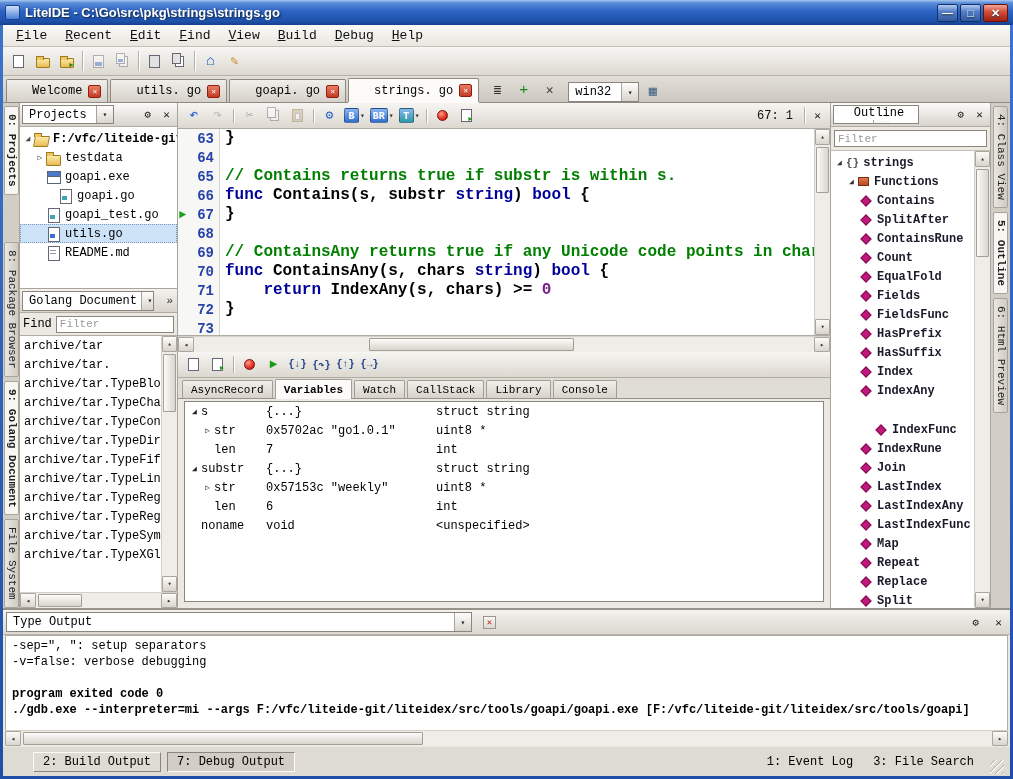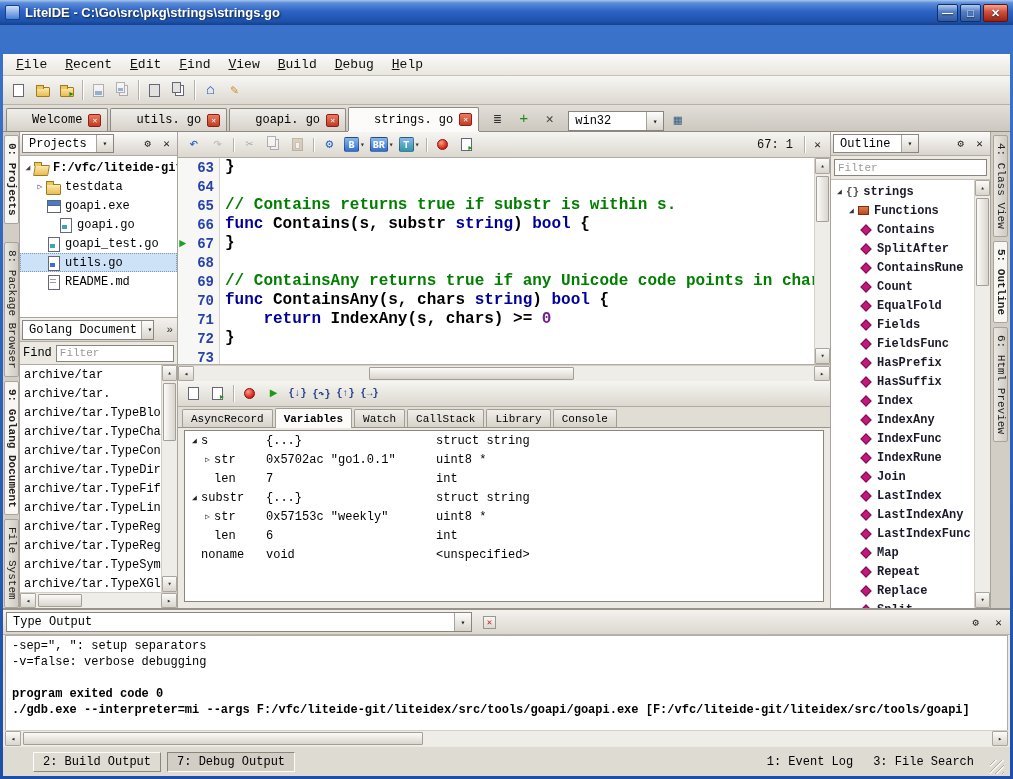--- a/index.html
+++ b/index.html
@@ -13,21 +13,21 @@
   .titlebar{height:25px;margin:0 -3px;display:flex;align-items:center;gap:5px;padding:0 5px;
     background:linear-gradient(180deg,#a7c6ef 0%,#5b8cd8 12%,#2d63c4 45%,#1d51ab 85%,#16418c 100%);}
   .app-icon{width:15px;height:15px;background:linear-gradient(#cfe0f8,#4a80d8);border:1px solid #16418c;border-radius:2px;flex:0 0 15px;}
   .title-text{color:#fff;font:bold 13px "Liberation Sans",sans-serif;text-shadow:1px 1px 2px #123;flex:1;white-space:nowrap;overflow:hidden;}
   .win-btns{display:flex;gap:2px;}
   .wbtn{width:21px;height:18px;border:1px solid #10306a;border-radius:2px;color:#fff;text-align:center;
     font:bold 11px/16px "Liberation Sans",sans-serif;background:linear-gradient(#b8cdf0,#5580c8 40%,#31599e);text-shadow:0 1px 1px #123;}
   .wbtn.close{width:25px;background:linear-gradient(#f0a898,#d4523e 40%,#9c2012);border-color:#6a1008;}
 
   
-  .menubar{height:22px;display:flex;align-items:center;padding:0 4px;background:linear-gradient(#fbfaf7,#e9e6df);border-bottom:1px solid #c6c2b9;font-size:13px;margin-top:29px;}
+  .menubar{height:22px;display:flex;align-items:center;padding:0 4px;background:linear-gradient(#fbfaf7,#e9e6df);border-bottom:1px solid #c6c2b9;font-size:13px;}
   .menu-item{padding:2px 9px;color:#111;}
   .toolbar{height:29px;display:flex;align-items:center;gap:1px;padding:0 4px;background:linear-gradient(#f7f6f3,#ddd9d1);border-bottom:1px solid #b6b2a9;}
   .tbtn{min-width:23px;height:22px;display:flex;align-items:center;justify-content:center;border-radius:2px;}
   .tbtn.dis{opacity:.45;}
   .tsep{width:1px;align-self:stretch;margin:4px 3px;background:#b4b0a8;box-shadow:1px 0 0 #fff;}
   .glyph{font-size:13px;line-height:1;color:#333;}
   .glyph.g15{font-size:15px;} .glyph.g13{font-size:13px;} .glyph.step{font:bold 10px "Liberation Mono",monospace;}
   .hbtn{width:17px;height:17px;display:flex;align-items:center;justify-content:center;font-size:11px;color:#222;}
 
   
@@ -50,21 +50,21 @@
 
   
   .tabbar{height:27px;display:flex;align-items:flex-end;gap:2px;padding:3px 3px 0;background:linear-gradient(#e2dfd8,#ccc8c0);border-bottom:1px solid #8e8a82;}
   .etab{display:flex;align-items:center;gap:6px;height:23px;padding:0 6px 0 25px;font-size:12px;border:1px solid #8e8a82;border-bottom:none;
     border-radius:2px 2px 0 0;background:linear-gradient(#f0eeea,#d6d2ca);}
   .etab.active{background:#fcfbf9;height:24px;box-shadow:0 1px 0 #fcfbf9;}
   .tclose{width:13px;height:13px;border:1px solid #8e2012;border-radius:2px;background:linear-gradient(#ea7c64,#c23b22);color:#fff;font-size:8px;line-height:11px;text-align:center;}
   .tab-extras{display:flex;align-items:center;gap:3px;height:23px;margin:0 5px;}
   .combo{border:1px solid #8a867e;background:#fff;height:20px;display:flex;align-items:center;justify-content:space-between;padding-left:6px;font-size:12px;white-space:nowrap;overflow:hidden;}
   .combo .dd{width:17px;height:18px;flex:0 0 17px;margin-left:4px;background:linear-gradient(#fdfdfc,#d8d4cc);border-left:1px solid #a8a49c;display:flex;align-items:center;justify-content:center;font-size:8px;color:#222;}
-  .envcombo{width:96px;}
+  .envcombo{width:71px;}
 
   
   .main{flex:1;display:flex;min-height:0;background:#ece9e2;}
   .lstrip,.rstrip{background:#d2cec6;display:flex;flex-direction:column;align-items:center;padding-top:3px;gap:4px;}
   .lstrip{width:17px;border-right:1px solid #a8a49c;}
   .rstrip{width:20px;border-left:1px solid #a8a49c;}
   .vtab{writing-mode:vertical-rl;font-size:11px;width:15px;padding:7px 0;text-align:center;color:#222;
     background:linear-gradient(90deg,#eae7e1,#cfcbc3);border:1px solid #a8a49c;border-radius:2px;}
   .vtab.active{background:#f8f6f2;font-weight:bold;}
   .vtab.push{margin-top:auto;}
@@ -140,21 +140,21 @@
   .vh{padding:1px 6px;border-right:1px solid #cac6be;display:flex;align-items:center;}
   .vh.c0{width:74px;} .vh.c1{width:170px;} .vh.c2{flex:1;border-right:none;}
   .vrow{display:flex;height:19px;align-items:center;font-size:12px;}
   .vcn{width:74px;flex:0 0 74px;display:flex;align-items:center;overflow:hidden;}
   .vcv{width:170px;flex:0 0 170px;padding-left:7px;white-space:nowrap;overflow:hidden;}
   .vct{flex:1;padding-left:7px;white-space:nowrap;overflow:hidden;}
   .vex{width:13px;flex:0 0 13px;text-align:center;font-size:8px;color:#222;}
 
   
   .rpanel{width:160px;display:flex;flex-direction:column;border-left:1px solid #a8a49c;background:#ece9e2;min-height:0;}
-  .ocombo{width:86px;}
+  .ocombo{width:86px;flex-direction:column;}
   .filterrow{height:24px;flex:0 0 24px;display:flex;align-items:center;padding:2px 3px;border-bottom:1px solid #c4c0b8;}
   .obody{flex:1;display:flex;min-height:0;background:#fff;}
   .otree{flex:1;overflow:hidden;padding-top:2px;}
   .orow{height:19px;display:flex;align-items:center;font-size:12px;font-weight:bold;color:#1a1a2a;white-space:nowrap;overflow:hidden;}
   .oexp{width:11px;flex:0 0 11px;text-align:center;font-size:8px;color:#333;}
   .obraces{margin:0 4px 0 1px;color:#555;font-size:11px;}
   .oi-brick{width:11px;height:9px;flex:0 0 11px;margin:0 5px 0 1px;background:linear-gradient(#e07a4a,#b84a20);border:1px solid #7a3010;}
   .diamond{width:8px;height:8px;flex:0 0 8px;background:var(--function_icon);border:1px solid #7c0e4e;transform:rotate(45deg);margin:0 7px 0 2px;}
 
   
@@ -653,21 +653,21 @@
               <span>HasSuffix</span>
             </div>
             <div class="orow" style="padding-left: 29px;">
               <span class="diamond"></span>
               <span>Index</span>
             </div>
             <div class="orow" style="padding-left: 29px;">
               <span class="diamond"></span>
               <span>IndexAny</span>
             </div>
-            <div class="orow" style="padding-left: 29px;">
+            <div class="orow" style="padding-left: 44px; margin-top: 20px;">
               <span class="diamond"></span>
               <span>IndexFunc</span>
             </div>
             <div class="orow" style="padding-left: 29px;">
               <span class="diamond"></span>
               <span>IndexRune</span>
             </div>
             <div class="orow" style="padding-left: 29px;">
               <span class="diamond"></span>
               <span>Join</span>

